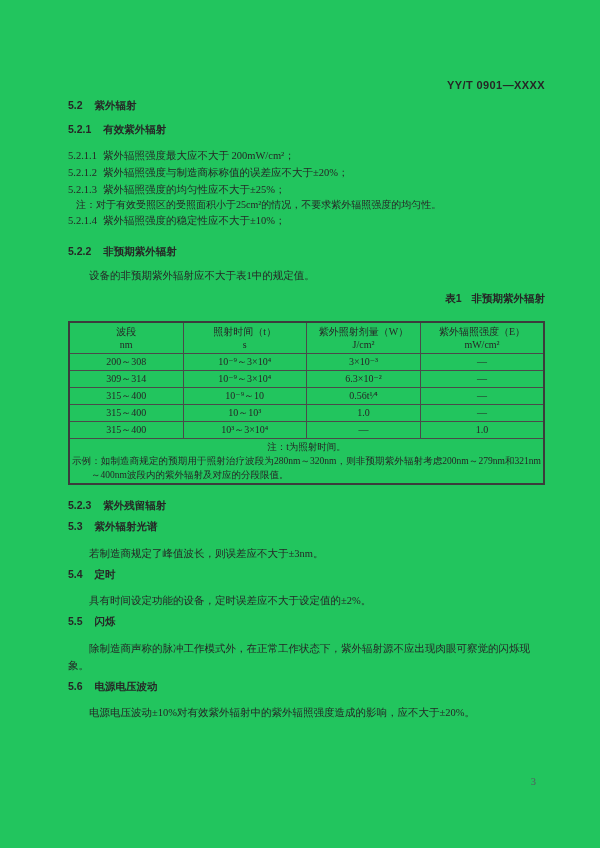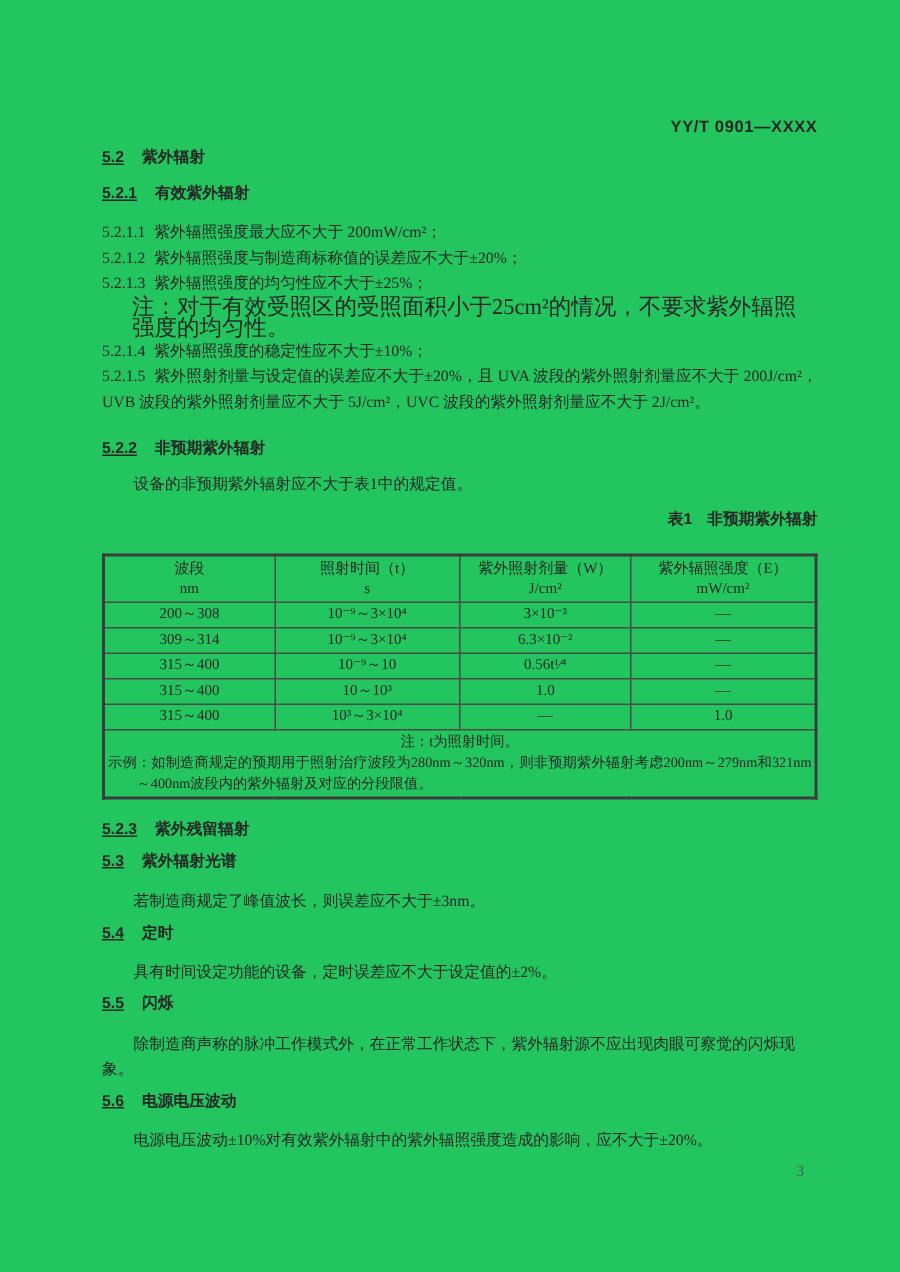--- a/index.html
+++ b/index.html
@@ -11,25 +11,25 @@
   .doc-code {
     position:absolute; top:79px; right:55px;
     font-family:"Liberation Sans","DejaVu Sans",sans-serif;
     font-weight:bold; font-size:11px; letter-spacing:0.4px;
   }
   .content { position:absolute; top:99px; left:68px; width:477px; }
   .h2 {
     font-family:"Liberation Sans","DejaVu Sans",sans-serif;
     font-weight:bold; font-size:10.5px; line-height:13px;
   }
-  .h2 .num { margin-right:12px;text-decoration:underline; }
+  .h2 .num { margin-right:12px; }
   .clause { font-size:10.5px; line-height:17px; text-align:justify; }
   .clause .cnum { margin-right:6px; }
   .para { font-size:10.5px; line-height:17px; text-indent:2em; }
-  .small-note { font-size:15px; line-height:14px; margin-left:20px; }
+  .small-note { font-size:10px; line-height:14px; margin-left:8px; }
   .tcap {
     font-family:Liberation Sans, sans-serif;
     font-weight:bold; font-size:10.5px; line-height:13px; text-align:right;
   }
   .tcap .tlabel { margin-right:10px; }
   table.t1 {
     border-collapse:collapse; table-layout:fixed; width:100%;
     border:2px solid #3c3c3c; font-size:10px;
   }
   table.t1 th, table.t1 td {
@@ -74,23 +74,20 @@
       <span class="cnum">5.2.1.2</span><span>紫外辐照强度与制造商标称值的误差应不大于±20%；</span>
     </div>
     <div class="clause">
       <span class="cnum">5.2.1.3</span><span>紫外辐照强度的均匀性应不大于±25%；</span>
     </div>
 
     <div class="small-note">注：对于有效受照区的受照面积小于25cm²的情况，不要求紫外辐照强度的均匀性。</div>
 
     <div class="clause">
       <span class="cnum">5.2.1.4</span><span>紫外辐照强度的稳定性应不大于±10%；</span>
-    </div>
-    <div class="clause">
-      <span class="cnum">5.2.1.5</span><span>紫外照射剂量与设定值的误差应不大于±20%，且 UVA 波段的紫外照射剂量应不大于 200J/cm²，UVB 波段的紫外照射剂量应不大于 5J/cm²，UVC 波段的紫外照射剂量应不大于 2J/cm²。</span>
     </div>
 
     <div class="h2 mt-c">
       <span class="num">5.2.2</span><span>非预期紫外辐射</span>
     </div>
 
     <div class="para mt-d">设备的非预期紫外辐射应不大于表1中的规定值。</div>
 
     <div class="tcap mt-e">
       <span class="tlabel">表1</span><span>非预期紫外辐射</span>

